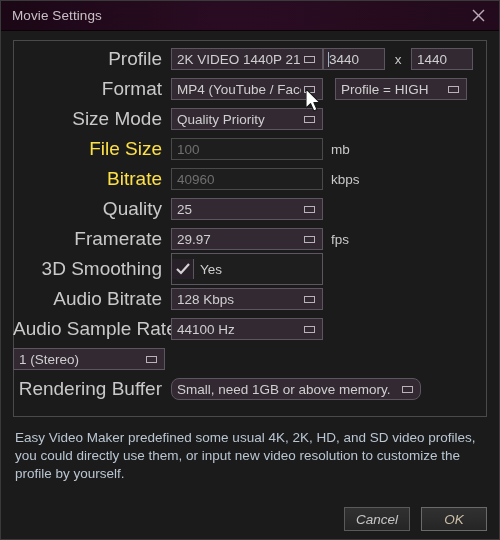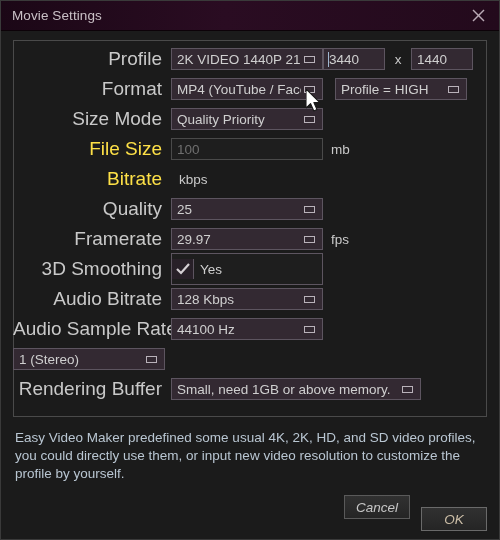--- a/index.html
+++ b/index.html
@@ -202,21 +202,21 @@
   .checktext {
     padding-left: 6px;
     font-size: 13.5px;
     color: #cfcfcf;
   }
 
   
   .w-main  { width: 152px; }
   .w-res   { width: 62px; }
   .w-fmt2  { width: 132px; }
-  .w-wide  { width: 250px; }
+  .w-wide  { width: 250px; border-radius: 8px; }
 
   
   .help {
     position: absolute;
     left: 14px;
     top: 398px;
     right: 16px;
     font-size: 13.5px;
     line-height: 18px;
     color: #b9c6d2;
@@ -242,21 +242,20 @@
     font-size: 13.5px;
     display: flex;
     align-items: center;
     justify-content: center;
     cursor: pointer;
     user-select: none;
   }
   .btn.primary {
     color: #cdbfa8;
     border-color: #6a6a6a;
-    margin-top: 12px;
   }
 
   
   .cursor {
     position: absolute;
     left: 305px;
     top: 58px;
     width: 18px;
     height: 26px;
     pointer-events: none;
@@ -333,20 +332,23 @@
       <div class="row">
         <div class="label dim">File Size</div>
         <div class="input disabled w-main">
           <span>100</span>
         </div>
         <div class="unit">mb</div>
       </div>
 
       <div class="row">
         <div class="label dim">Bitrate</div>
+        <div class="input disabled w-main">
+          <span>40960</span>
+        </div>
         <div class="unit">kbps</div>
       </div>
 
       <div class="row">
         <div class="label">Quality</div>
         <div class="ctrl w-main">
           <span class="val">25</span>
           <span class="arrow">
               <i></i>
             </span>

